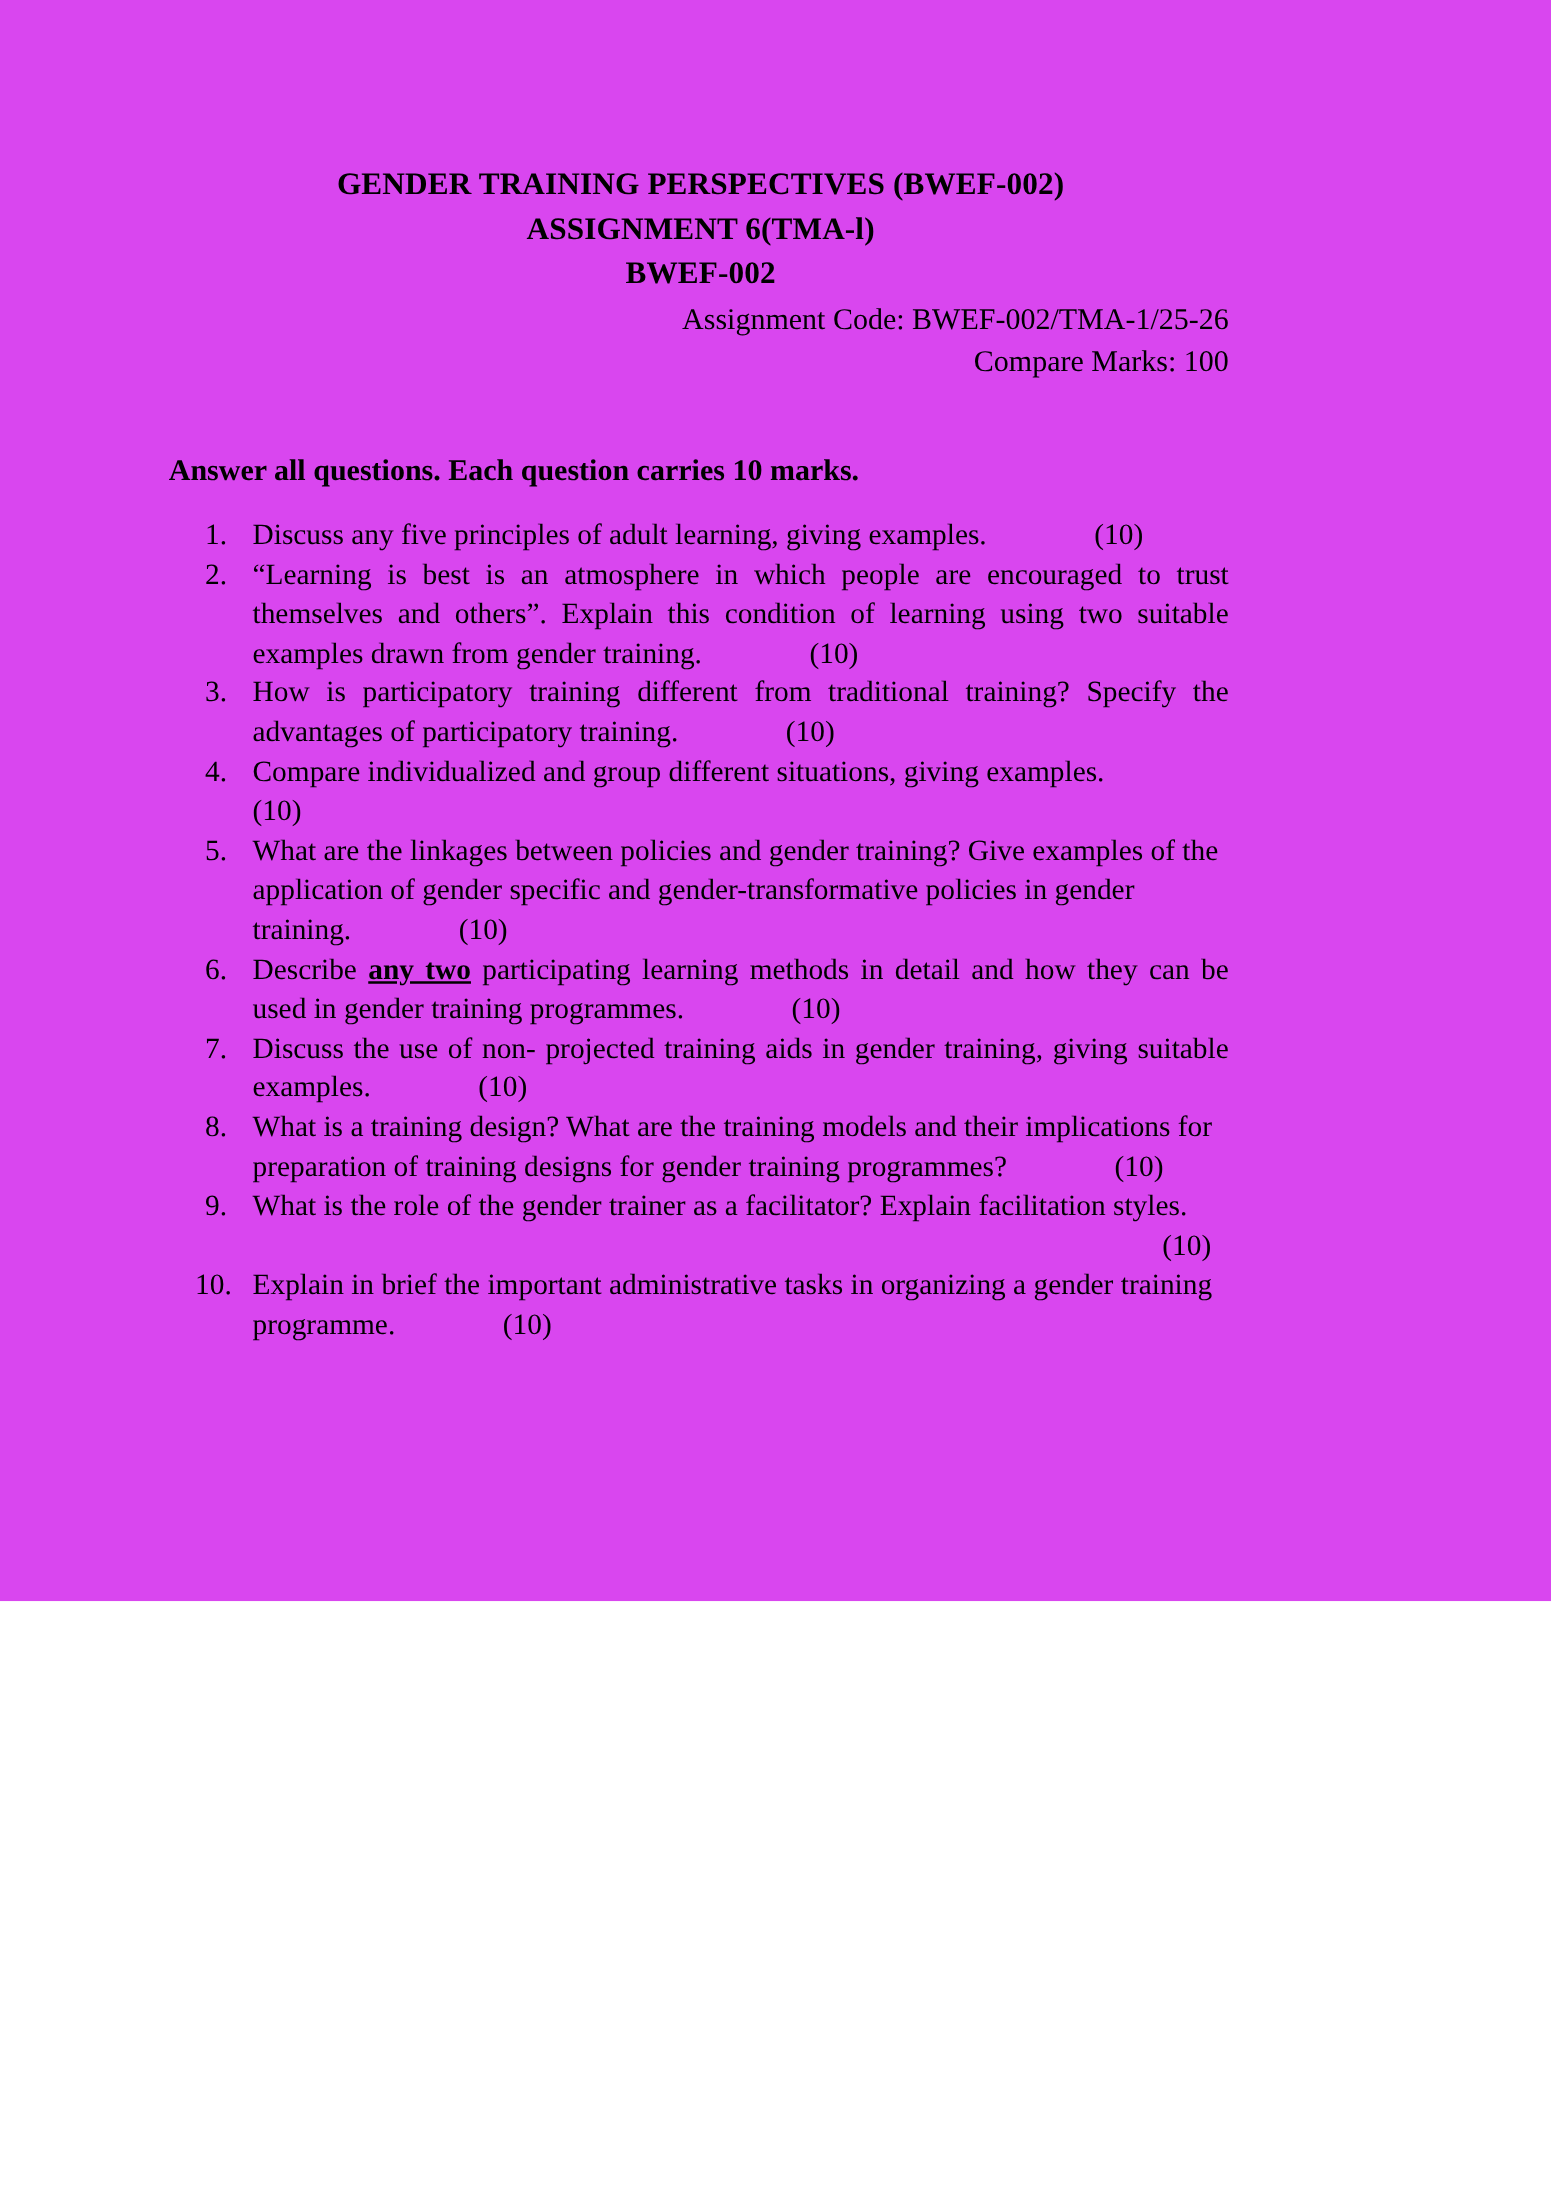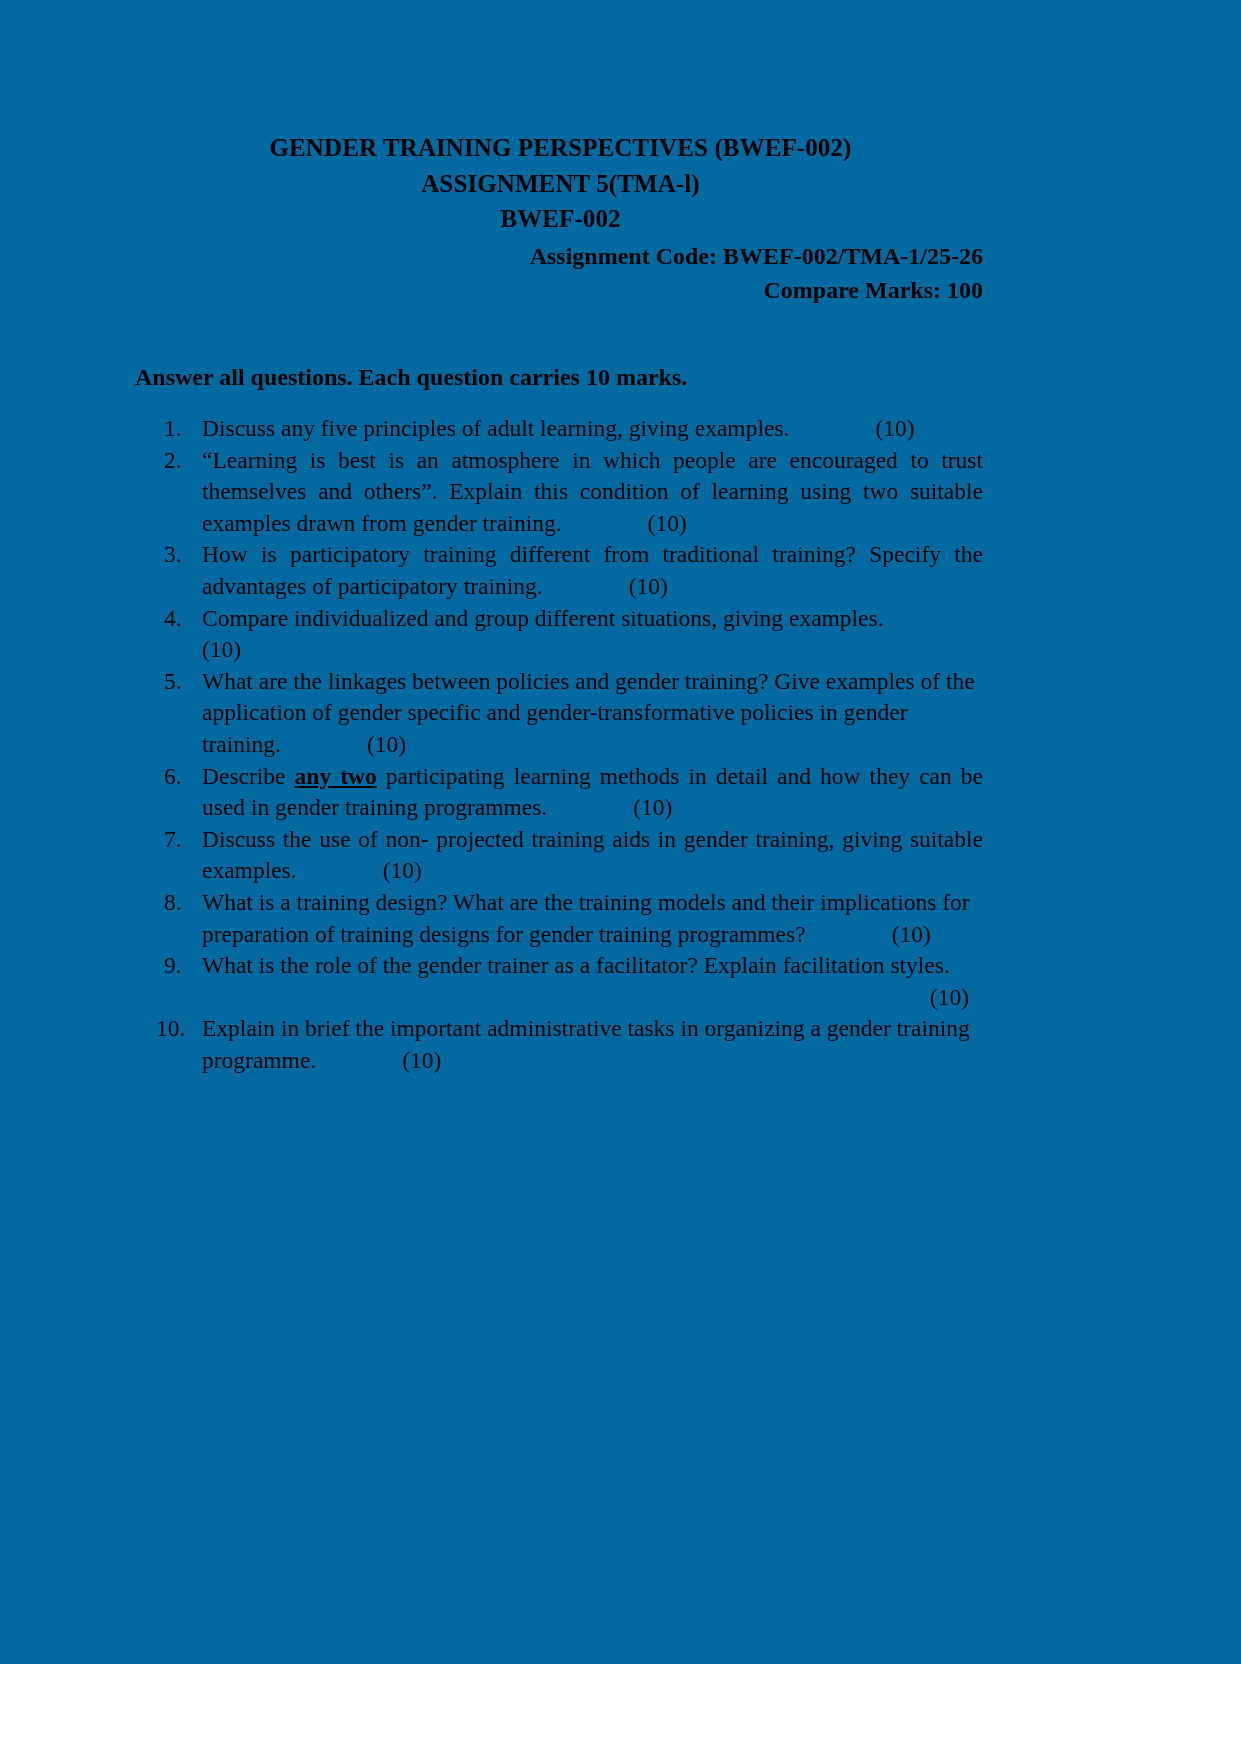--- a/index.html
+++ b/index.html
@@ -3,23 +3,23 @@
 <meta charset="utf-8">
 <style>
   html, body {
     margin: 0;
     padding: 0;
     background: #ffffff;
   }
   .page {
     position: relative;
     width: 1241px;
-    height: 1664px;
+    height: 1281px;
     margin: 0 auto;
-    background: #0369a1;
+    background: #d946ef;
     font-family: "Liberation Serif", "DejaVu Serif", serif;
     color: #000000;
     box-sizing: border-box;
     overflow: hidden;
   }
   .content {
     position: absolute;
     left: 138px;
     top: 130px;
     width: 845px;
@@ -30,21 +30,21 @@
     text-align: center;
     font-weight: bold;
     font-size: 25px;
     line-height: 1.42;
     letter-spacing: 0.1px;
   }
   .title-line { display: block; }
 
   .code-block {
     text-align: right;
-    font-weight: bold;
+    font-weight: normal;
     font-size: 24px;
     line-height: 1.45;
     margin-top: 2px;
   }
   .code-line { display: block; }
 
   
   .instruction {
     font-weight: bold;
     font-size: 24px;
@@ -95,21 +95,21 @@
   }
 </style>
 </head>
 <body>
 
 <div class="page">
   <div class="content">
 
     <div class="title-block">
       <span class="title-line">GENDER TRAINING PERSPECTIVES (BWEF-002)</span>
-      <span class="title-line">ASSIGNMENT 5(TMA-l)</span>
+      <span class="title-line">ASSIGNMENT 6(TMA-l)</span>
       <span class="title-line">BWEF-002</span>
     </div>
 
     <div class="code-block">
       <span class="code-line">Assignment Code: BWEF-002/TMA-1/25-26</span>
       <span class="code-line">Compare Marks: 100</span>
     </div>
 
     <div class="instruction">Answer all questions. Each question carries 10 marks.</div>
 

